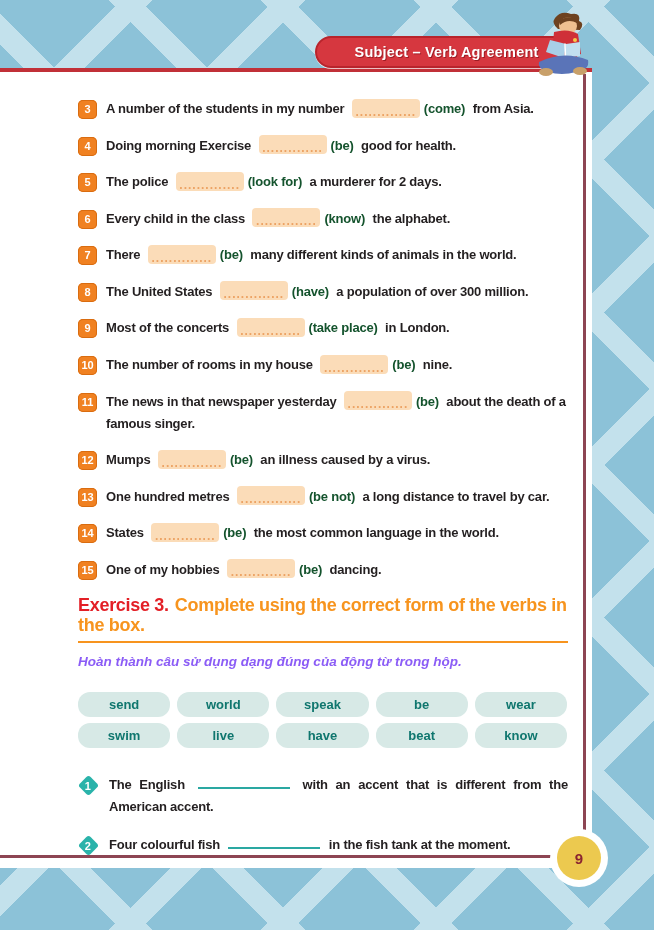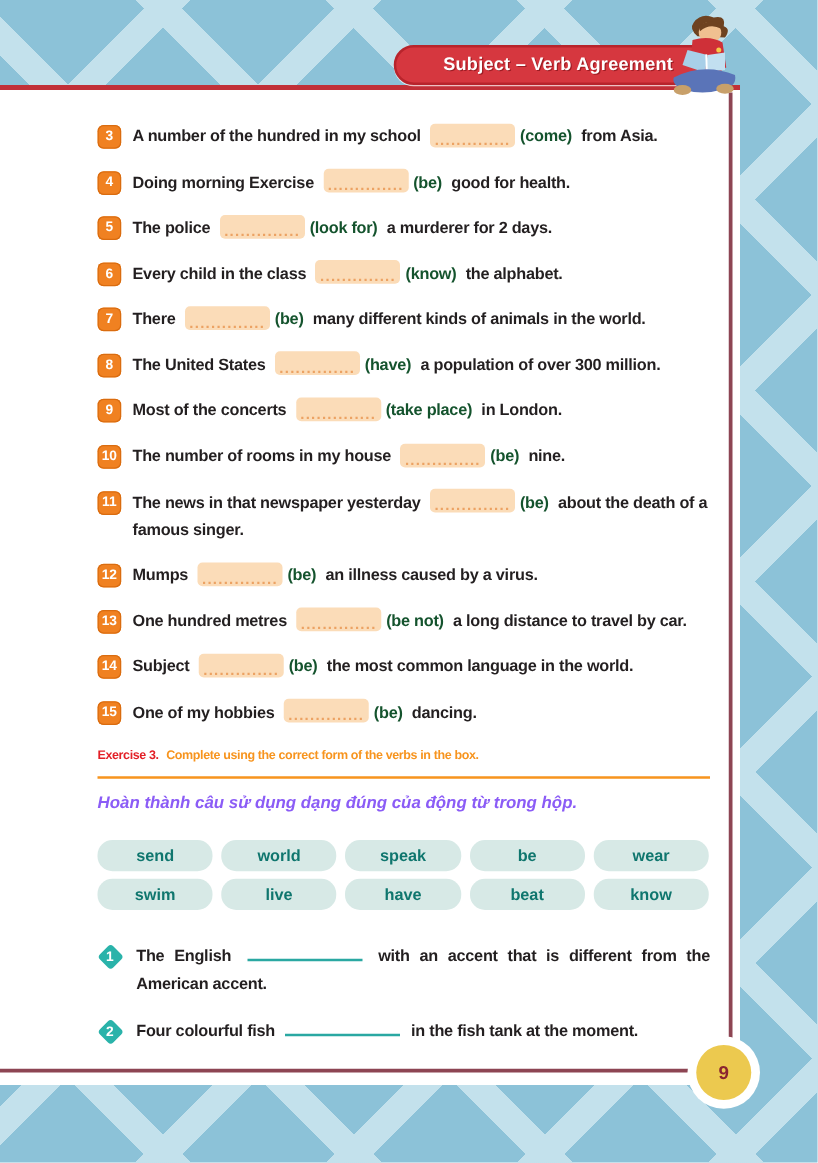--- a/index.html
+++ b/index.html
@@ -47,21 +47,21 @@
     background:#fbdcb8; border-radius:4px; overflow:hidden;
     color:#eca263; font-size:12px; line-height:26px; text-align:center;
     letter-spacing:1px; margin:0 4px 3px 4px;
   }
   .hint{ color:#14532d; font-weight:bold; margin-right:4px;margin-top:15px; }
 
   
   .ex3-head{
     margin-top:8px; line-height:20px; padding-bottom:6px;
     border-bottom:2.5px solid #f7941e;
-    font-size:10px; font-weight:bold; letter-spacing:-0.3px;
+    font-size:18px; font-weight:bold; letter-spacing:-0.3px;
   }
   .ex3-label{ color:#e31f26; margin-right:6px; }
   .ex3-instr{ color:#f7941e; }
   .ex3-vi{ margin-top:9px; font-size:13.5px; font-style:italic; font-weight:bold; color:#8b5cf6; line-height:20px; }
 
   
   .wordbox{ margin-top:20px; display:grid; grid-template-columns:repeat(5,1fr); gap:6px 7px; width:489px; }
   .word-chip{
     height:25px; background:#d7e9e6; border-radius:12px;
     display:flex; align-items:center; justify-content:center;
@@ -123,21 +123,21 @@
 </div>
 
 <div class="card">
   <div class="right-line"></div>
   <div class="bottom-line"></div>
 
   <div class="content">
     <div id="ex2-list">
         <div class="ex2-item">
           <span class="num-badge">3</span>
-          <span class="item-text"><span>A number of the hundred in my school </span><span class="blank">..............</span><span class="hint">(come)</span><span> from Asia.</span></span>
+          <span class="item-text"><span>A number of the students in my number </span><span class="blank">..............</span><span class="hint">(come)</span><span> from Asia.</span></span>
         </div>
         <div class="ex2-item">
           <span class="num-badge">4</span>
           <span class="item-text"><span>Doing morning Exercise </span><span class="blank">..............</span><span class="hint">(be)</span><span> good for health.</span></span>
         </div>
         <div class="ex2-item">
           <span class="num-badge">5</span>
           <span class="item-text"><span>The police </span><span class="blank">..............</span><span class="hint">(look for)</span><span> a murderer for 2 days.</span></span>
         </div>
         <div class="ex2-item">
@@ -167,21 +167,21 @@
         <div class="ex2-item">
           <span class="num-badge">12</span>
           <span class="item-text"><span>Mumps </span><span class="blank">..............</span><span class="hint">(be)</span><span> an illness caused by a virus.</span></span>
         </div>
         <div class="ex2-item">
           <span class="num-badge">13</span>
           <span class="item-text"><span>One hundred metres </span><span class="blank">..............</span><span class="hint">(be not)</span><span> a long distance to travel by car.</span></span>
         </div>
         <div class="ex2-item">
           <span class="num-badge">14</span>
-          <span class="item-text"><span>Subject </span><span class="blank">..............</span><span class="hint">(be)</span><span> the most common language in the world.</span></span>
+          <span class="item-text"><span>States </span><span class="blank">..............</span><span class="hint">(be)</span><span> the most common language in the world.</span></span>
         </div>
         <div class="ex2-item">
           <span class="num-badge">15</span>
           <span class="item-text"><span>One of my hobbies </span><span class="blank">..............</span><span class="hint">(be)</span><span> dancing.</span></span>
         </div>
       </div>
 
     <div class="ex3-head">
       <span class="ex3-label">Exercise 3.</span><span class="ex3-instr">Complete using the correct form of the verbs in the box.</span>
     </div>

